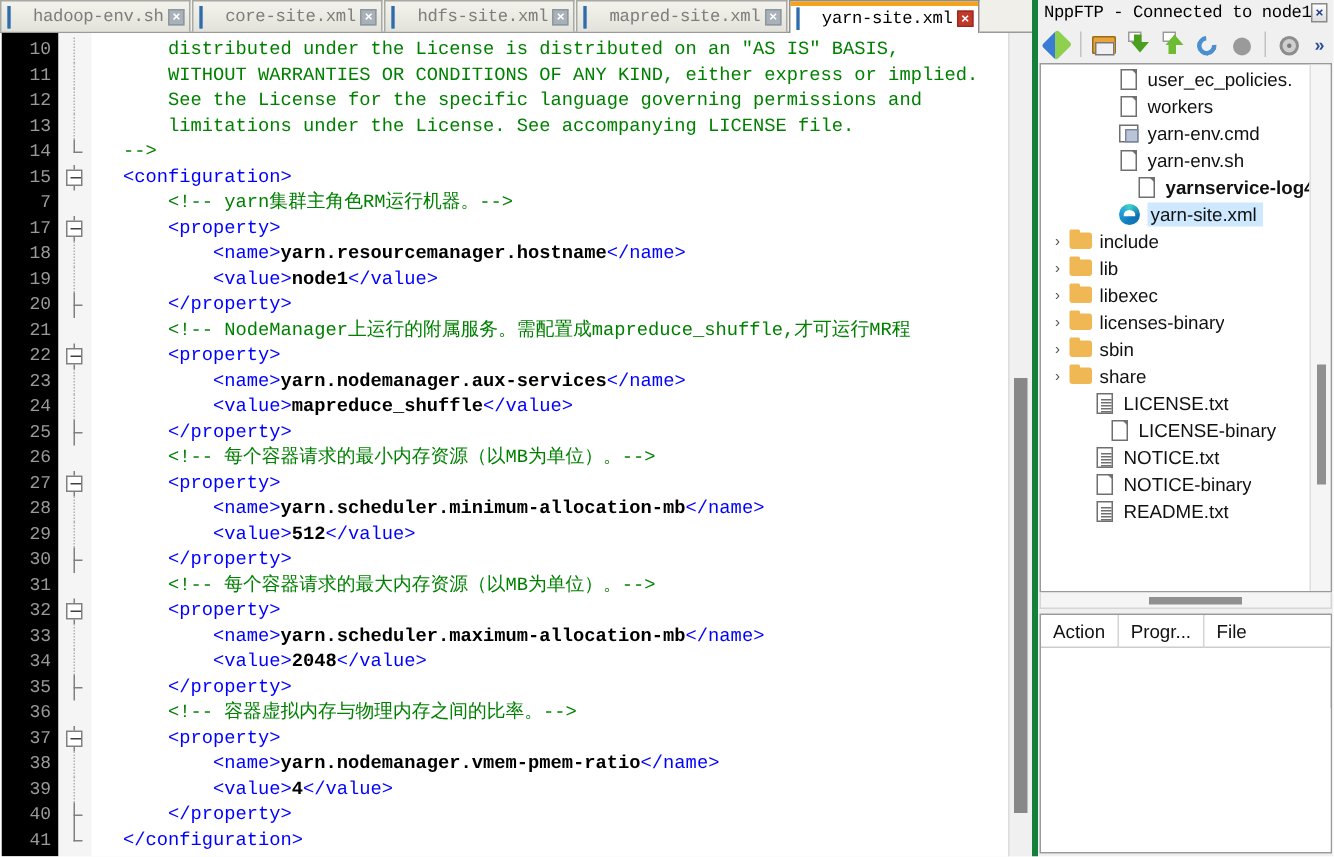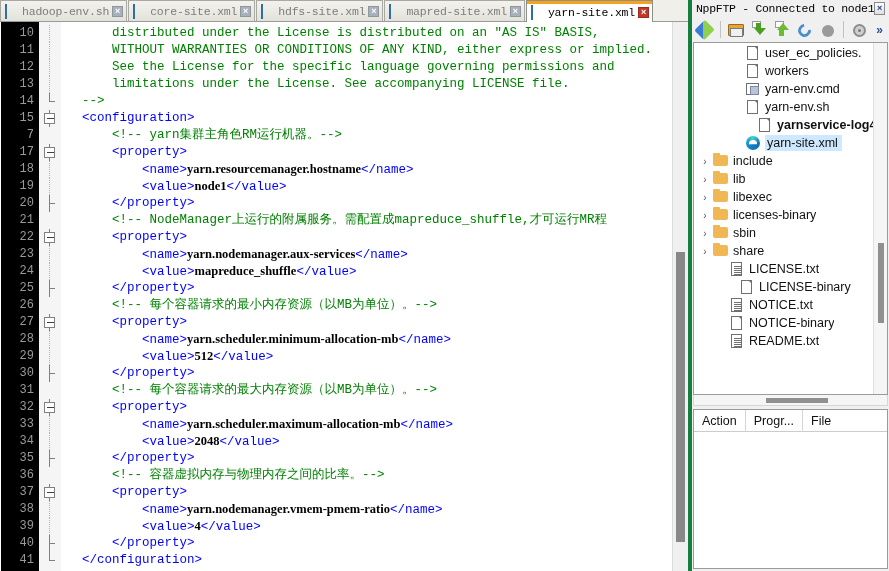--- a/index.html
+++ b/index.html
@@ -149,21 +149,21 @@
     white-space: pre;
   }
   #code .cl {
     height: 17px; line-height: 17px;
     padding-left: 4px;
     overflow: hidden;
     margin-left: 17px;
   }
   .k-tag   { color: #0000ff; }
   .k-cmt   { color: #008000; }
-  .k-txt   { color: #000000; font-weight: bold; font-family: Liberation Serif, serif; }
+  .k-txt   { color: #000000; font-weight: bold; }
 
   
   #ed-vscroll {
     position: absolute; top: 22px; right: 0; width: 16px; bottom: 0;
     background: #f0f0f0; border-left: 1px solid #dcdcdc;
   }
   #ed-vscroll .thumb {
     position: absolute; left: 3px; width: 9px;
     top: 230px; height: 290px;
     background: #888888;

